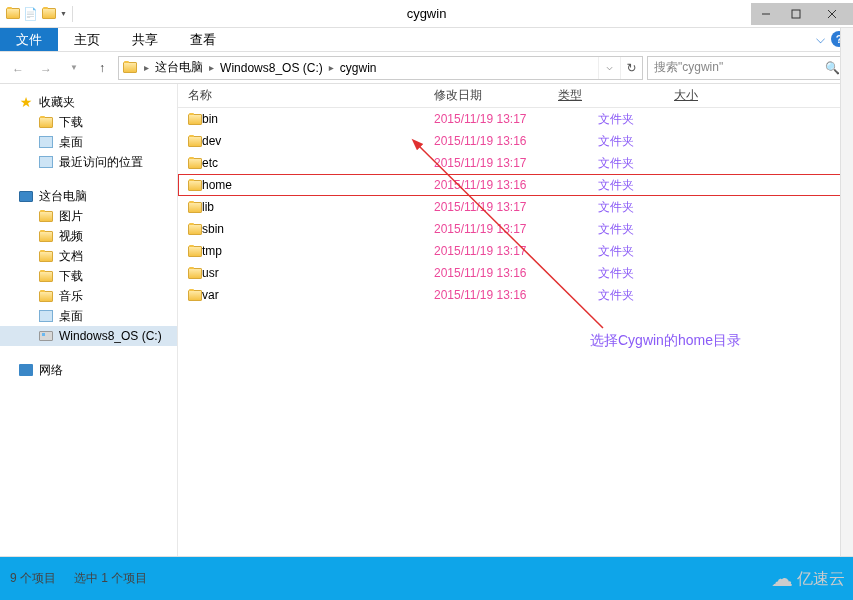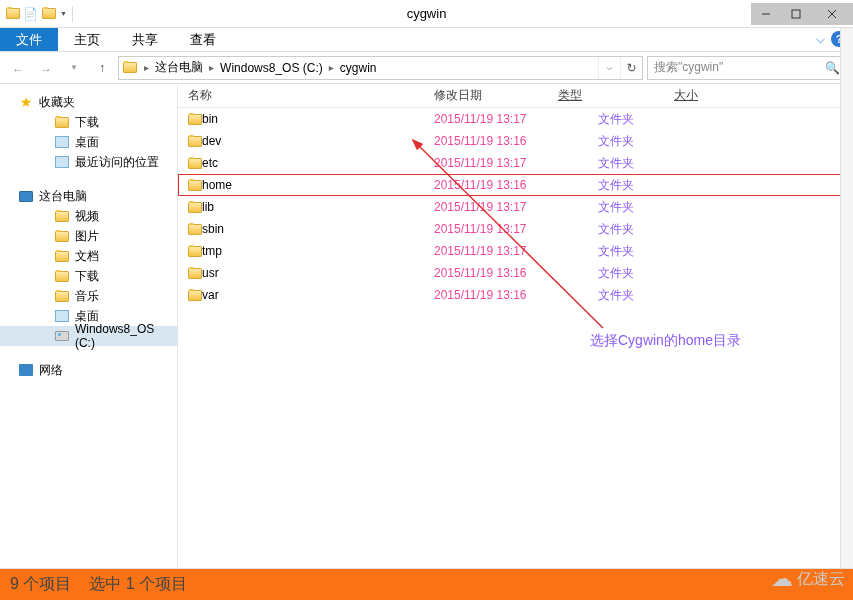--- a/index.html
+++ b/index.html
@@ -39,21 +39,21 @@
     .searchbox { width: 200px; height: 24px; border: 1px solid #ccc; display: flex; align-items: center; padding: 0 6px; color: #888; }
     .searchbox .mag { margin-left: auto; }
     
     
     .main { display: flex; height: 484px; }
     
     
     .sidebar { width: 178px; border-right: 1px solid #e8e8e8; padding-top: 8px; overflow: hidden; }
     .tree-group { margin-bottom: 14px; }
     .tree-item { display: flex; align-items: center; height: 20px; padding-left: 18px; gap: 5px; cursor: default; }
-    .tree-item.child { padding-left: 54px; }
+    .tree-item.child { padding-left: 38px; }
     .tree-item.selected { background: #d8e6f2; }
     .tree-ico { width: 16px; height: 16px; display: flex; align-items: center; justify-content: center; }
     .fav-star { color: #f5b800; font-size: 14px; }
     .pc-ico { width: 14px; height: 11px; background: #3a87c7; border: 1px solid #2a6aa0; border-radius: 1px; }
     .drive-ico { width: 14px; height: 10px; background: #d8d8d8; border: 1px solid #999; border-radius: 1px; position: relative; }
     .drive-ico:after { content:''; position:absolute; left:2px; top:1px; width:3px; height:3px; background:#6bb8f0; }
     .net-ico { width: 14px; height: 12px; background: #3a87c7; border-radius: 1px; }
     .generic-ico { width: 14px; height: 12px; background: #cde4f5; border: 1px solid #7aafd6; }
     
     
@@ -69,21 +69,21 @@
     .row .name-cell { width: 256px; padding-left: 10px; display: flex; align-items: center; gap: 0; }
     .row .date-cell { width: 124px; color: #ec4899; }
     .row .type-cell { width: 116px; color: #8b5cf6; text-align: center; }
     .row .size-cell { width: 80px; }
     
     
     .annotation-arrow { position: absolute; left: 225px; top: 49px; pointer-events: none; }
     .annotation-text { position: absolute; left: 412px; top: 248px; color: #8b5cf6; font-size: 14px; }
     
     
-    .statusbar { position: absolute; bottom: 0; left: 0; right: 0; height: 32px; border-top: 1px solid #e0e0e0; display: flex; align-items: center; padding: 0 10px; font-size: 16px; gap: 18px; color: #444; background: #f97316; }
+    .statusbar { position: absolute; bottom: 0; left: 0; right: 0; height: 44px; border-top: 1px solid #e0e0e0; display: flex; align-items: center; padding: 0 10px; font-size: 12px; gap: 18px; color: #444; background: #0ea5e9; }
     
     
     .watermark { position: absolute; right: 8px; bottom: 8px; color: #ccc; font-size: 16px; display: flex; align-items: center; gap: 4px; }
     .watermark-cloud { font-size: 22px; }
     
     
     .rightedge { position: absolute; right: 0; top: 28px; bottom: 0; width: 13px; background: #f4f4f4; border-left: 1px solid #e0e0e0; }
   </style>
 </head>
 <body>
@@ -187,27 +187,27 @@
       <div class="tree-item">
           <span class="tree-ico">
             <span class="pc-ico"></span>
           </span>
           <span>这台电脑</span>
         </div>
       <div class="tree-item child">
           <span class="tree-ico">
             <span class="folder-ico"></span>
           </span>
+          <span>图片</span>
+        </div>
+      <div class="tree-item child">
+          <span class="tree-ico">
+            <span class="folder-ico"></span>
+          </span>
           <span>视频</span>
-        </div>
-      <div class="tree-item child">
-          <span class="tree-ico">
-            <span class="folder-ico"></span>
-          </span>
-          <span>图片</span>
         </div>
       <div class="tree-item child">
           <span class="tree-ico">
             <span class="folder-ico"></span>
           </span>
           <span>文档</span>
         </div>
       <div class="tree-item child">
           <span class="tree-ico">
             <span class="folder-ico"></span>

